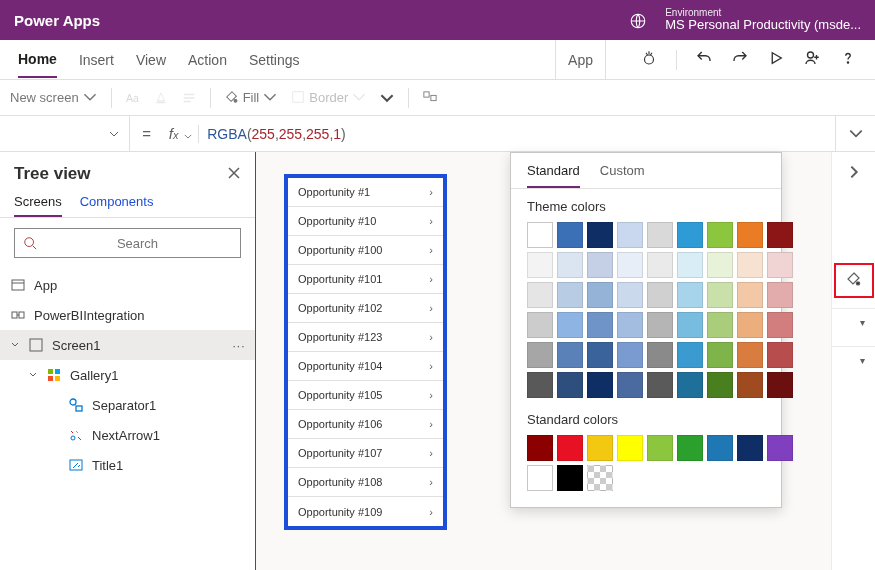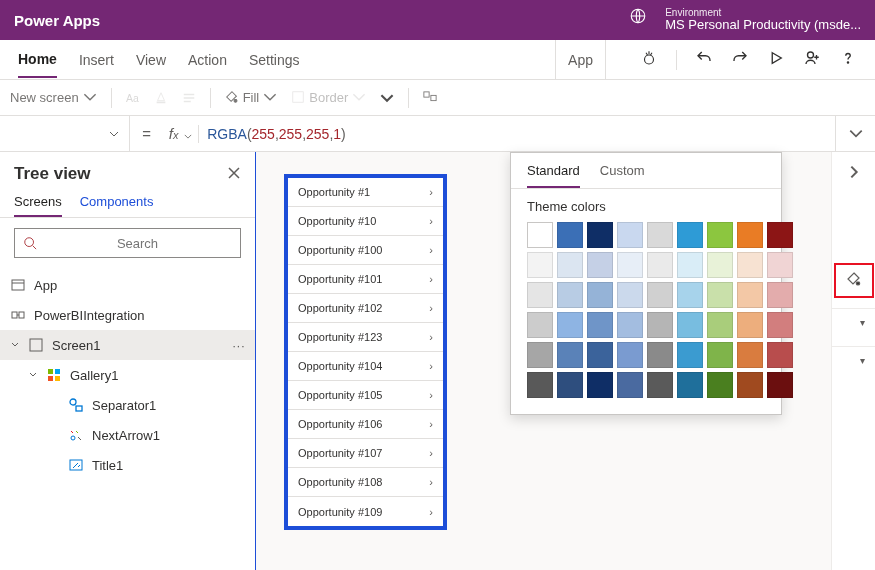--- a/index.html
+++ b/index.html
@@ -1,21 +1,21 @@
 <!DOCTYPE html>
 <html><head>
 <meta charset="utf-8">
 <style>
   * { box-sizing: border-box; margin: 0; padding: 0; font-family: "Segoe UI", Arial, sans-serif; }
   body { width: 875px; height: 570px; overflow: hidden; background: #fff; font-size: 13px; color: #323130; }
 
   
   .header { background: #742774; color: #fff; height: 40px; display: flex; align-items: center; padding: 0 14px; }
   .app-title { font-size: 15px; font-weight: 600; }
-  .env-block { margin-left: auto; display: flex; align-items: flex-start; gap: 18px; }
+  .env-block { margin-left: auto; display: flex; align-items: flex-end; gap: 18px; }
   .env-icon svg { width: 18px; height: 18px; stroke: #fff; }
   .env-text { display: flex; flex-direction: column; line-height: 1.1; }
   .env-label { font-size: 10px; opacity: .9; }
   .env-name { font-size: 13px; }
 
   
   .menubar { height: 40px; display: flex; align-items: center; padding: 0 18px; gap: 22px; border-bottom: 1px solid #e1dfdd; }
   .menu-tab { font-size: 14px; color: #605e5c; cursor: pointer; padding: 9px 0; }
   .menu-tab.active { color: #201f1e; font-weight: 600; border-bottom: 2px solid #742774; }
   .menubar .spacer { flex: 1; }
@@ -455,15 +455,32 @@
           <div class="sw" style="background: rgb(46, 78, 126);"></div>
           <div class="sw" style="background: rgb(15, 46, 102);"></div>
           <div class="sw" style="background: rgb(74, 106, 160);"></div>
           <div class="sw" style="background: rgb(90, 90, 90);"></div>
           <div class="sw" style="background: rgb(31, 111, 155);"></div>
           <div class="sw" style="background: rgb(74, 127, 31);"></div>
           <div class="sw" style="background: rgb(160, 74, 31);"></div>
           <div class="sw" style="background: rgb(107, 15, 15);"></div>
         </div>
     </div>
+    <div class="p-section">
+      <div class="p-label">Standard colors</div>
+      <div class="swatches" id="std-sw">
+          <div class="sw" style="background: rgb(140, 0, 0);"></div>
+          <div class="sw" style="background: rgb(232, 17, 35);"></div>
+          <div class="sw" style="background: rgb(242, 200, 17);"></div>
+          <div class="sw" style="background: rgb(255, 255, 0);"></div>
+          <div class="sw" style="background: rgb(140, 198, 63);"></div>
+          <div class="sw" style="background: rgb(44, 160, 44);"></div>
+          <div class="sw" style="background: rgb(31, 119, 180);"></div>
+          <div class="sw" style="background: rgb(15, 46, 102);"></div>
+          <div class="sw" style="background: rgb(127, 63, 191);"></div>
+          <div class="sw white" style="background: rgb(255, 255, 255);"></div>
+          <div class="sw" style="background: rgb(0, 0, 0);"></div>
+          <div class="sw trans"></div>
+        </div>
+    </div>
   </div>
 
 </div>
 
 </body></html>

